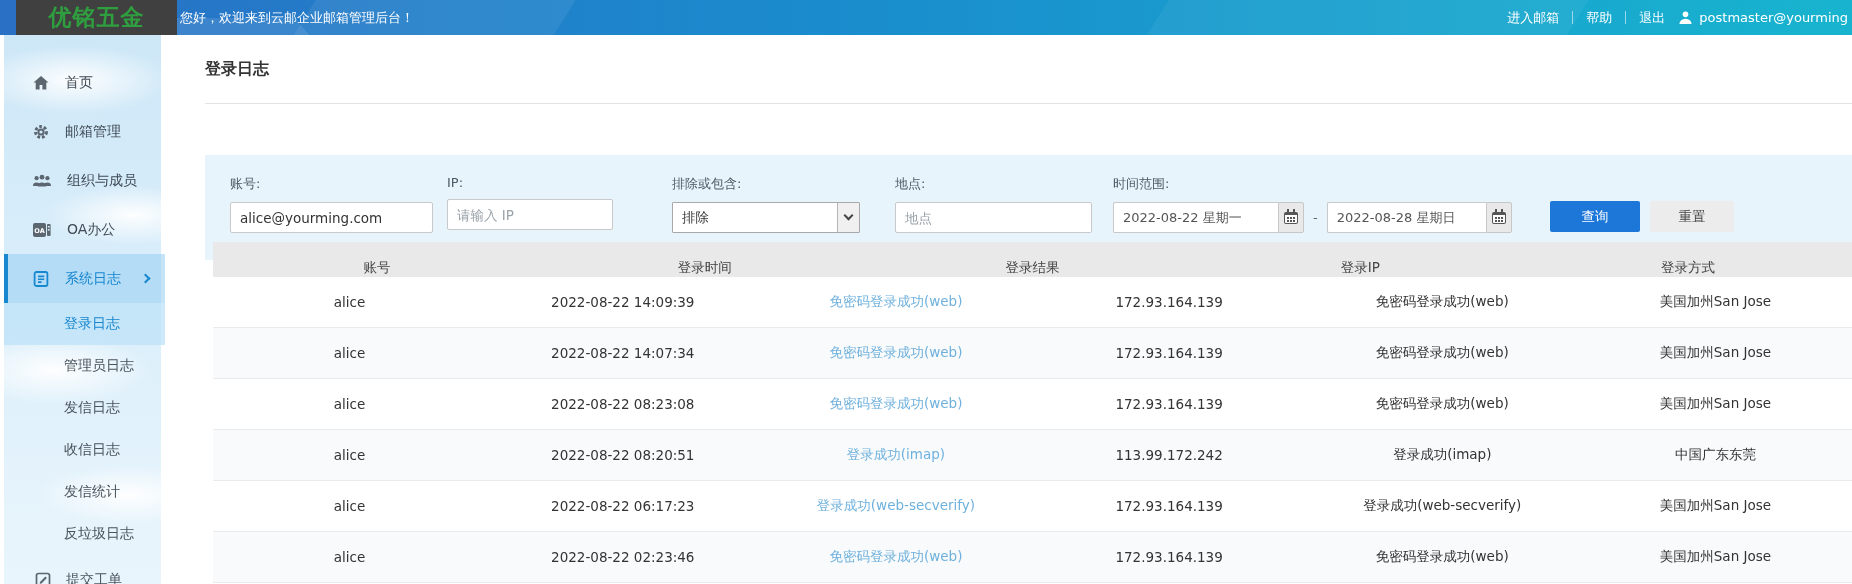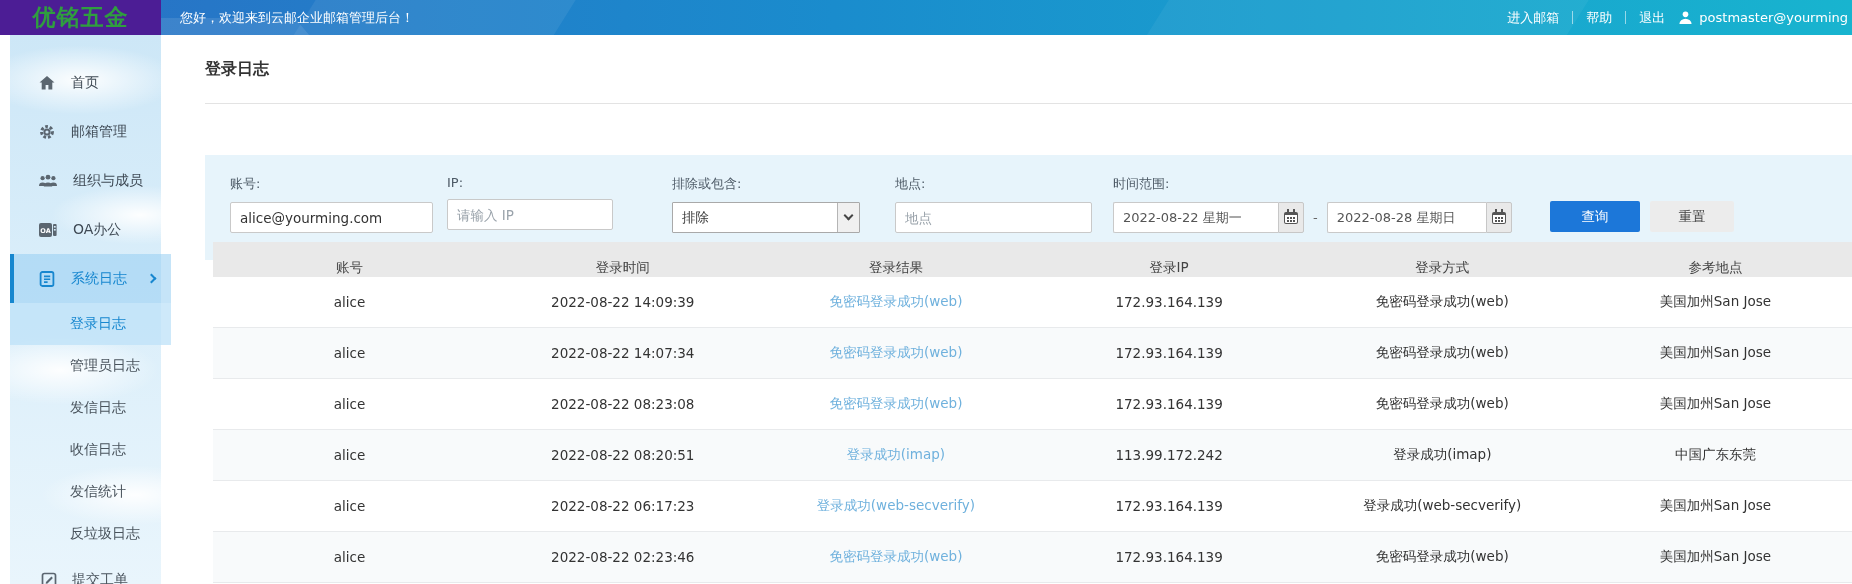--- a/index.html
+++ b/index.html
@@ -13,26 +13,26 @@
   .deco{position:absolute;background:rgba(255,255,255,0.07);}
   .deco1{left:300px;top:-40px;width:260px;height:130px;transform:skewX(-32deg);}
   .deco2{left:1150px;top:-30px;width:420px;height:120px;transform:skewX(-32deg);background:rgba(255,255,255,0.05);}
   .deco3{left:60px;top:18px;width:260px;height:60px;transform:skewX(40deg);background:rgba(255,255,255,0.10);}
   .welcome{position:absolute;left:180px;top:0;height:35px;line-height:35px;color:#ffffff;font-size:13px;}
   .topbar-right{position:absolute;right:4px;top:0;height:35px;display:flex;align-items:center;gap:13px;color:#fff;font-size:13px;white-space:nowrap;}
   .toplink{cursor:pointer;}
   .vsep{width:1px;height:13px;background:rgba(255,255,255,0.55);}
   .account{display:flex;align-items:center;gap:6px;}
 
-  .logo-area{position:absolute;left:0;top:0;width:161px;height:35px;background:#4c1d95;z-index:6;
+  .logo-area{position:absolute;left:16px;top:0;width:161px;height:35px;background:#404040;z-index:6;
     display:flex;align-items:center;justify-content:center;}
   .logo-text{color:#2f9e3f;font-size:23px;font-weight:bold;letter-spacing:1px;line-height:1;}
 
   
-  .sidebar{position:absolute;left:10px;top:35px;width:161px;height:549px;overflow:hidden;
+  .sidebar{position:absolute;left:4px;top:35px;width:161px;height:549px;overflow:hidden;
     background:linear-gradient(180deg,#cde7f7 0%,#daeefa 45%,#e9f5fc 100%);}
   .cloud{position:absolute;border-radius:50%;
     background:radial-gradient(ellipse at center,rgba(255,255,255,0.95) 0%,rgba(255,255,255,0) 70%);}
   .c1{left:-30px;top:10px;width:200px;height:70px;}
   .c2{left:40px;top:150px;width:180px;height:60px;}
   .c3{left:-50px;top:300px;width:200px;height:70px;}
   .c4{left:30px;top:430px;width:190px;height:60px;}
   .nav{position:relative;z-index:2;padding-top:23px;}
   .nav-item{height:49px;display:flex;align-items:center;padding-left:28px;gap:15px;
     color:#3f4a55;font-size:14px;cursor:pointer;}
@@ -251,21 +251,20 @@
       <button class="btn btn-search">查询</button>
       <button class="btn btn-reset">重置</button>
     </div>
 
     <div class="thead">
       <div class="thcell">账号</div>
       <div class="thcell">登录时间</div>
       <div class="thcell">登录结果</div>
       <div class="thcell">登录IP</div>
       <div class="thcell">登录方式</div>
-      <div class="thcell">参考地点</div>
     </div>
     <div class="tbody" id="rows">
         <div class="trow">
     <div class="tcell">alice</div>
     <div class="tcell">2022-08-22 14:09:39</div>
     <div class="tcell link">免密码登录成功(web)</div>
     <div class="tcell">172.93.164.139</div>
     <div class="tcell">免密码登录成功(web)</div>
     <div class="tcell">美国加州San Jose</div>
   </div>

